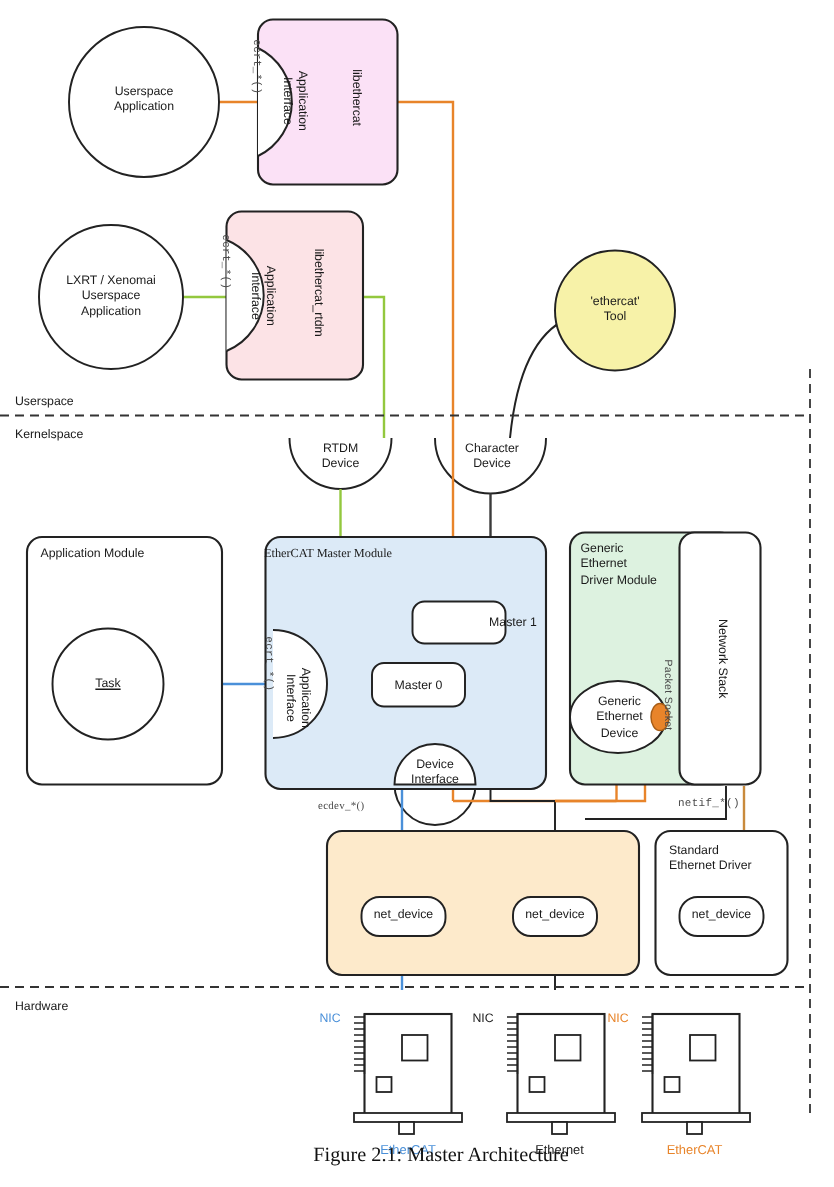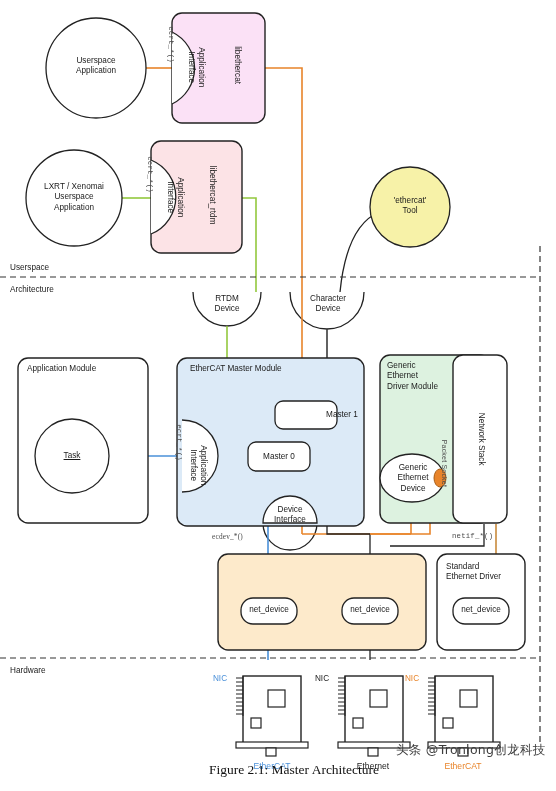--- a/index.html
+++ b/index.html
@@ -214,32 +214,32 @@
 
   <div class="lbl vert rot90" style="left:145px;top:187px;width:60px;">Application
 Interface</div>
 
   <div class="lbl vert rot90" style="left:168px;top:190px;width:88px;">libethercat_rtdm</div>
 
   <div class="lbl" style="left:375px;top:196px;width:70px;">'ethercat'
 Tool</div>
 
   <div class="lbl left" style="left:10px;top:263px;width:90px;">Userspace</div>
-  <div class="lbl left" style="left:10px;top:285px;width:90px;">Architecture</div>
+  <div class="lbl left" style="left:10px;top:285px;width:90px;">Kernelspace</div>
   <div class="lbl left" style="left:10px;top:666px;width:90px;">Hardware</div>
 
   <div class="lbl" style="left:197px;top:294px;width:60px;">RTDM
 Device</div>
   <div class="lbl" style="left:297px;top:294px;width:62px;">Character
 Device</div>
 
   <div class="lbl left" style="left:27px;top:364px;width:120px;">Application Module</div>
   <div class="lbl" style="left:47px;top:451px;width:50px;text-decoration:underline;">Task</div>
 
-  <div class="lbl left" style="left:190px;top:364px;width:160px;">EtherCAT Master Module</div>
+  <div class="lbl left" style="left:176px;top:364px;width:160px;font-family:Liberation Serif, serif;">EtherCAT Master Module</div>
   <div class="lbl mono vert rot90" style="left:150px;top:438px;width:56px;">ecrt_*()</div>
   <div class="lbl vert rot90" style="left:168px;top:455px;width:60px;">Application
 Interface</div>
   <div class="lbl" style="left:276px;top:410px;width:60px;margin-left:36px;">Master 1</div>
   <div class="lbl" style="left:249px;top:452px;width:60px;">Master 0</div>
   <div class="lbl" style="left:261px;top:505px;width:58px;">Device
 Interface</div>
   <div class="lbl mono left" style="left:212px;top:532px;width:70px;font-family:Liberation Serif, serif;">ecdev_*()</div>
 
   <div class="lbl left" style="left:387px;top:361px;width:100px;">Generic
@@ -262,15 +262,14 @@
 
   <div class="lbl" style="left:206px;top:674px;width:28px;color:#4a90d9;">NIC</div>
   <div class="lbl" style="left:308px;top:674px;width:28px;color:#222222;">NIC</div>
   <div class="lbl" style="left:398px;top:674px;width:28px;color:#e8842a;">NIC</div>
 
   <div class="lbl" style="left:232px;top:761px;width:80px;color:#4a90d9;font-size:8.6px;">EtherCAT</div>
   <div class="lbl" style="left:333px;top:761px;width:80px;color:#222222;font-size:8.6px;">Ethernet</div>
   <div class="lbl" style="left:423px;top:761px;width:80px;color:#e8842a;font-size:8.6px;">EtherCAT</div>
 
   <div class="caption">Figure 2.1: Master Architecture</div>
-  <div class="watermark">头条 @Tronlong创龙科技</div>
 
 </div>
 
 </body></html>

